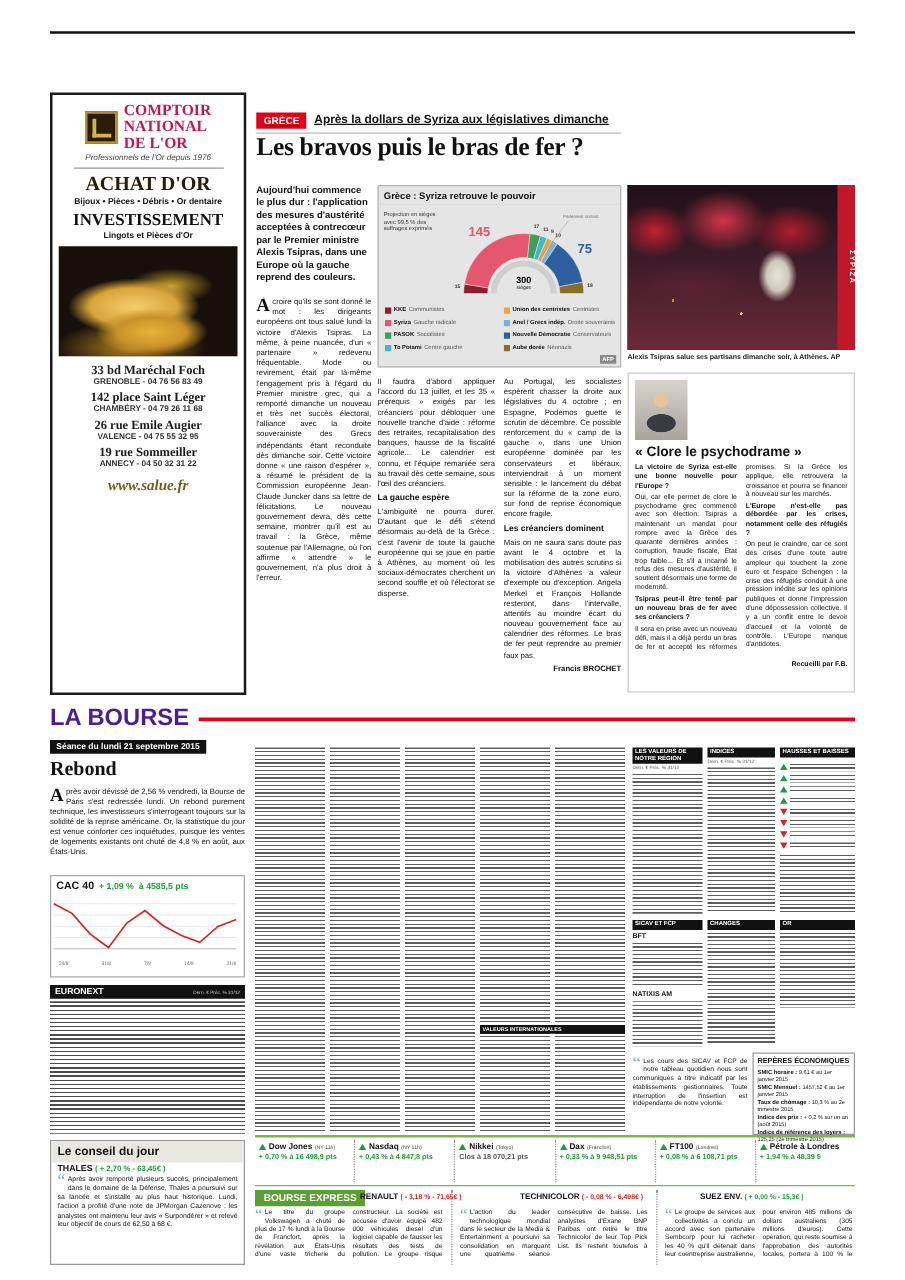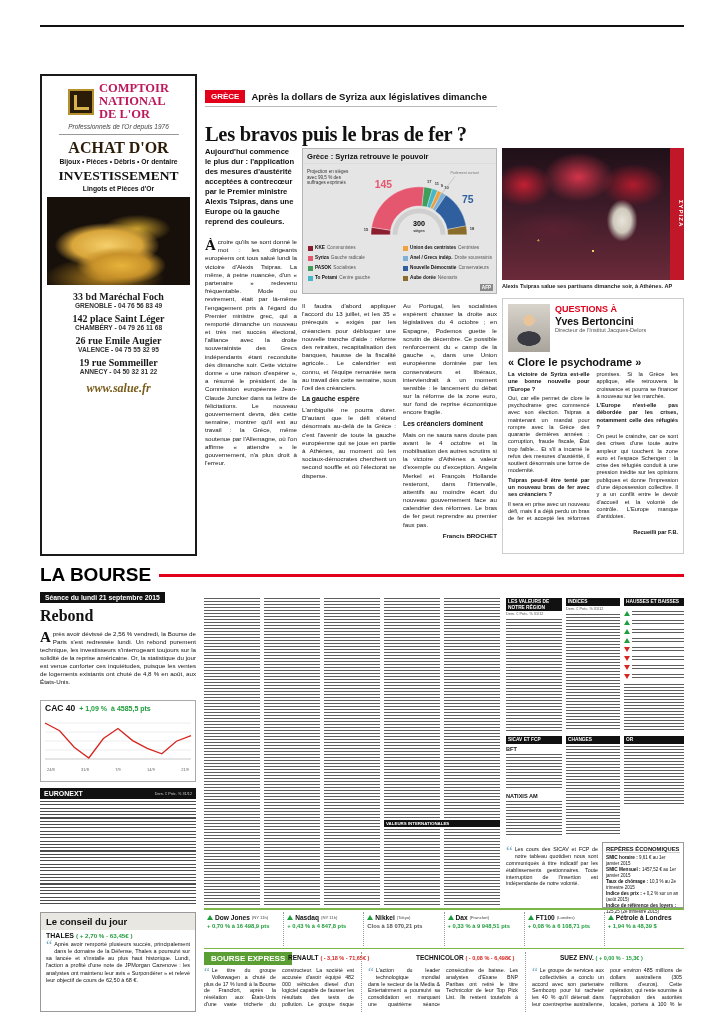--- a/index.html
+++ b/index.html
@@ -1,19 +1,19 @@
 <!DOCTYPE html>
 <html><head>
 <meta charset="utf-8">
 <style>
   html,body{margin:0;padding:0;background:#888;}
   .page{position:relative;width:724px;height:1024px;background:#fff;overflow:hidden;
         font-family:"Liberation Sans",sans-serif;color:#111;}
   .abs{position:absolute;}
-  .serif{font-family:"Liberation Serif",serif;margin-top:16px;}
+  .serif{font-family:"Liberation Serif",serif;}
   
   .topbar{left:40px;top:11px;width:644px;height:13px;display:flex;align-items:center;gap:5px;
           font-size:7.5px;font-weight:bold;letter-spacing:.2px;}
   .greendot{width:7px;height:7px;background:#3aaa35;}
   .toprule{left:40px;top:25px;width:644px;height:2px;background:#111;}
   .sectiontitle{left:40px;top:30px;font-size:26px;font-weight:900;color:#e2001a;letter-spacing:.5px;}
   
   .ad{left:40px;top:74px;width:157px;height:482px;border:2px solid #1a1a1a;box-sizing:border-box;
       display:flex;flex-direction:column;align-items:center;text-align:center;padding:6px 4px;}
   .adbrandrow{display:flex;align-items:center;gap:5px;}
@@ -29,22 +29,22 @@
   .adgold{width:143px;height:88px;background-color:#17100a;background-image:
     radial-gradient(ellipse 62px 26px at 52% 78%, #e8b33a 0%, #c8922a 45%, transparent 72%),
     radial-gradient(ellipse 70px 30px at 42% 55%, #f5cf6b 0%, #d8a53a 50%, transparent 75%),
     radial-gradient(ellipse 48px 20px at 63% 36%, #caa02c 0%, transparent 70%),
     radial-gradient(ellipse 80px 28px at 40% 92%, #b5831f 0%, transparent 75%);margin:2px 0 4px;}
   .adaddr{margin:2px 0;}
   .adstreet{font-size:10px;font-weight:bold;font-family:"Liberation Serif",serif;color:#1a1a1a;}
   .adcity{font-size:6.6px;font-weight:bold;color:#333;}
   .adsite{font-size:12px;font-style:italic;font-weight:bold;color:#7a5c1a;font-family:"Liberation Serif",serif;margin-top:4px;}
   
-  .kicker{left:205px;top:90px;width:292px;display:flex;align-items:center;gap:6px;
-          border-bottom:1px solid #bbb;padding-bottom:3px;}
+  .kicker{left:205px;top:90px;width:292px;display:flex;align-items:flex-start;gap:6px;
+          border-bottom:1px solid #bbb;padding-bottom:3px;text-decoration:underline;}
   .kickertag{background:#e2001a;color:#fff;font-size:8px;font-weight:bold;padding:2px 6px;}
   .kickertext{font-size:9.5px;font-weight:bold;}
   .headline{left:205px;top:107px;width:480px;font-size:20.5px;font-weight:bold;
             font-family:"Liberation Serif",serif;letter-spacing:-.3px;white-space:nowrap;}
   .lead{left:205px;top:147px;width:92px;height:86px;font-size:7.6px;font-weight:bold;line-height:1.32;text-align:left;overflow:hidden;}
   .bodycol{font-size:6.2px;line-height:1.32;text-align:justify;overflow:hidden;}
   .col1{left:205px;top:238px;width:92px;height:316px;}
   .col2{left:302px;top:302px;width:94px;height:252px;}
   .col3{left:403px;top:302px;width:94px;height:252px;}
   .dropcap{float:left;font-size:15px;line-height:.85;font-weight:bold;font-family:"Liberation Serif",serif;margin:1px 2px 0 0;}
@@ -89,26 +89,26 @@
   .ivquote{font-size:11px;font-weight:bold;margin:4px 0 3px;}
   .ivbody{font-size:5.6px;line-height:1.3;text-align:justify;column-count:2;column-gap:7px;height:158px;overflow:hidden;}
   .ivbody p{margin:0 0 2px;}
   .ivbody .q{font-weight:bold;}
   .ivsign{text-align:right;font-size:5.6px;font-weight:bold;}
   
   .greek{background-image:repeating-linear-gradient(to bottom,rgba(25,25,25,.78) 0,rgba(25,25,25,.78) 1.1px,transparent 1.1px,transparent 3.3px);}
   .greekfine{background-image:repeating-linear-gradient(to bottom,rgba(25,25,25,.7) 0,rgba(25,25,25,.7) 1px,transparent 1px,transparent 3px);}
   
   .btitle{left:40px;top:564px;width:644px;display:flex;align-items:center;gap:8px;}
-  .btitle span{color:#000000;font-size:19px;font-weight:900;}
+  .btitle span{color:#4c1d95;font-size:19px;font-weight:900;}
   .bline{flex:1;height:3px;background:#e2001a;}
   .seance{left:40px;top:592px;background:#111;color:#fff;font-size:6.8px;font-weight:bold;padding:2px 5px;}
   .rebond{left:40px;top:607px;font-size:16px;font-weight:bold;font-family:"Liberation Serif",serif;}
   .rebondbody{left:40px;top:630px;width:156px;height:68px;font-size:6.2px;line-height:1.3;text-align:justify;overflow:hidden;}
-  .cacbox{left:40px;top:700px;width:156px;height:82px;border:1px solid #aaa;box-sizing:border-box;text-align:center;}
+  .cacbox{left:40px;top:700px;width:156px;height:82px;border:1px solid #aaa;box-sizing:border-box;}
   .cachead{display:flex;align-items:baseline;gap:4px;padding:2px 4px;}
   .caclabel{font-size:8.5px;font-weight:900;}
   .cacval{color:#1f9d3a;font-size:7px;font-weight:bold;}
   .cacx{display:flex;justify-content:space-between;padding:0 6px;font-size:4px;color:#666;}
   .blackbar{background:#111;color:#fff;font-weight:bold;display:flex;justify-content:space-between;align-items:center;box-sizing:border-box;}
   .euronext{left:40px;top:788px;width:156px;font-size:7px;padding:2px 4px;}
   .colshdr{font-size:3.8px;font-weight:normal;color:#ccc;}
   .tinyhdr{font-size:3.8px;color:#555;}
   .qcol{top:598px;width:56px;height:308px;}
   .intlbar{left:384px;top:820px;width:112px;background:#111;color:#fff;font-size:4.4px;font-weight:bold;padding:1px 2px;}
@@ -289,25 +289,20 @@
   </div>
 
   <div class="abs photo">
     <div class="photobanner">ΣΥΡΙΖΑ</div>
   </div>
   <div class="abs caption">Alexis Tsipras salue ses partisans dimanche soir, à Athènes. AP</div>
 
   <div class="abs interview">
     <div class="ivhead">
       <div class="ivphoto"></div>
-      <div>
-        <div class="ivlabel">QUESTIONS À</div>
-        <div class="ivname">Yves Bertoncini</div>
-        <div class="ivrole">Directeur de l'Institut Jacques-Delors</div>
-      </div>
     </div>
     <div class="ivquote">« Clore le psychodrame »</div>
     <div class="ivbody">
       <p class="q">La victoire de Syriza est-elle une bonne nouvelle pour l'Europe ?</p>
       <p>Oui, car elle permet de clore le psychodrame grec commencé avec son élection. Tsipras a maintenant un mandat pour rompre avec la Grèce des quarante dernières années : corruption, fraude fiscale, État trop faible... Et s'il a incarné le refus des mesures d'austérité, il soutient désormais une forme de modernité.</p>
       <p class="q">Tsipras peut-il être tenté par un nouveau bras de fer avec ses créanciers ?</p>
       <p>Il sera en prise avec un nouveau défi, mais il a déjà perdu un bras de fer et accepté les réformes promises. Si la Grèce les applique, elle retrouvera la croissance et pourra se financer à nouveau sur les marchés.</p>
       <p class="q">L'Europe n'est-elle pas débordée par les crises, notamment celle des réfugiés ?</p>
       <p>On peut le craindre, car ce sont des crises d'une toute autre ampleur qui touchent la zone euro et l'espace Schengen : la crise des réfugiés conduit à une pression inédite sur les opinions publiques et donne l'impression d'une dépossession collective. Il y a un conflit entre le devoir d'accueil et la volonté de contrôle. L'Europe manque d'antidotes.</p>
     </div>

